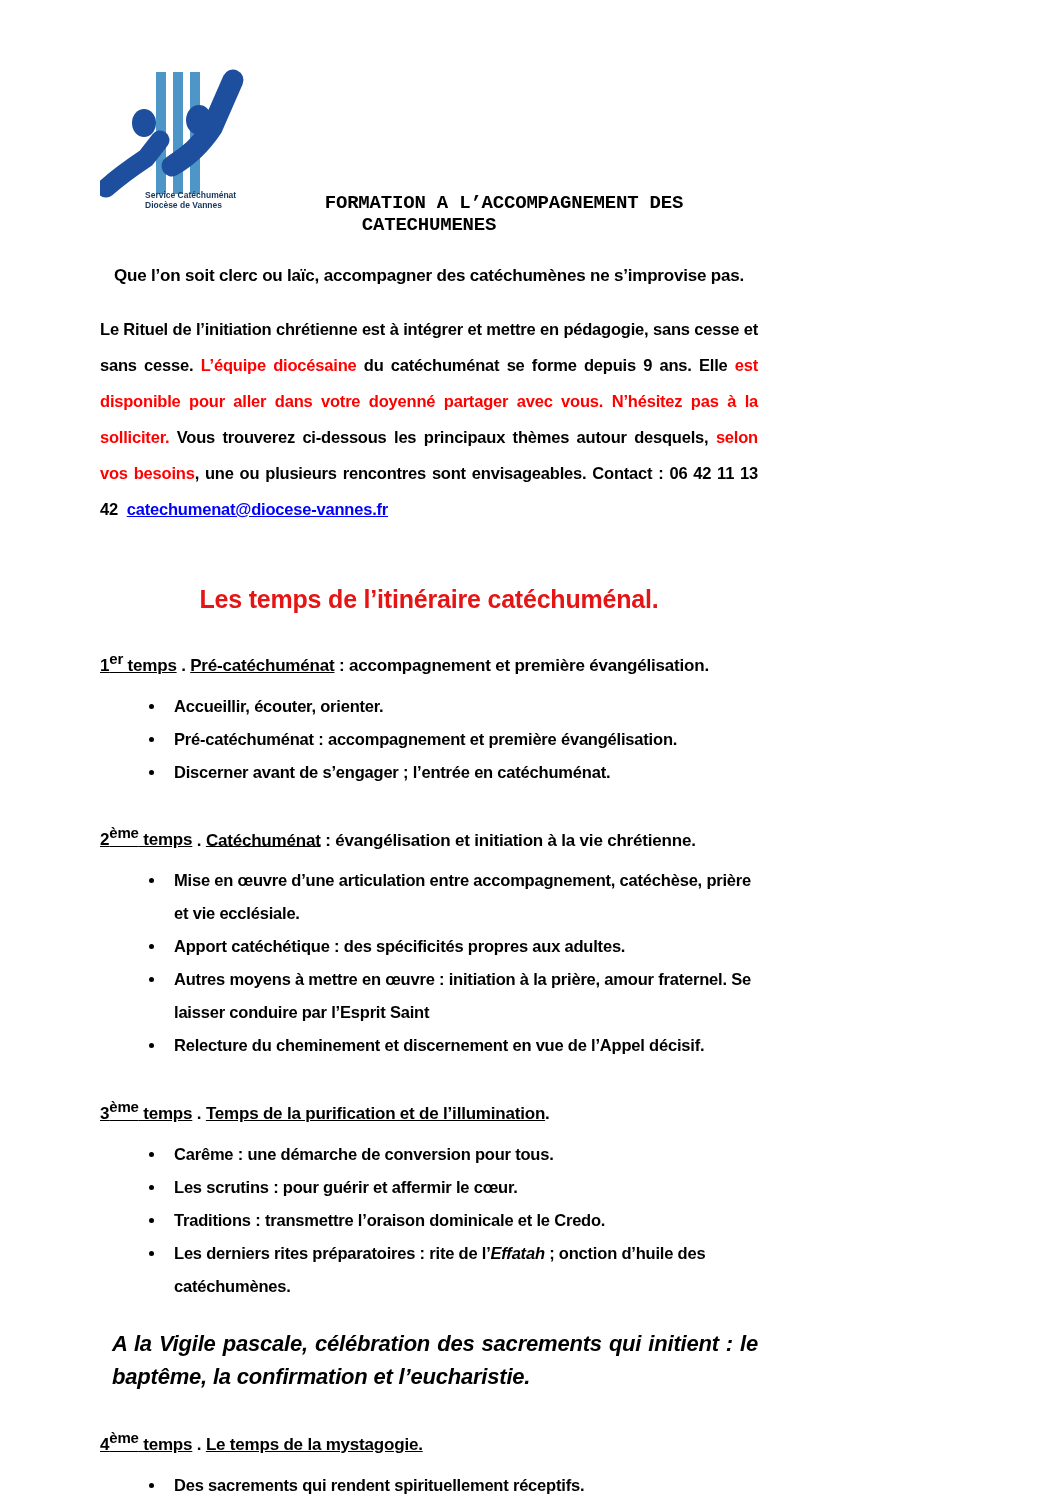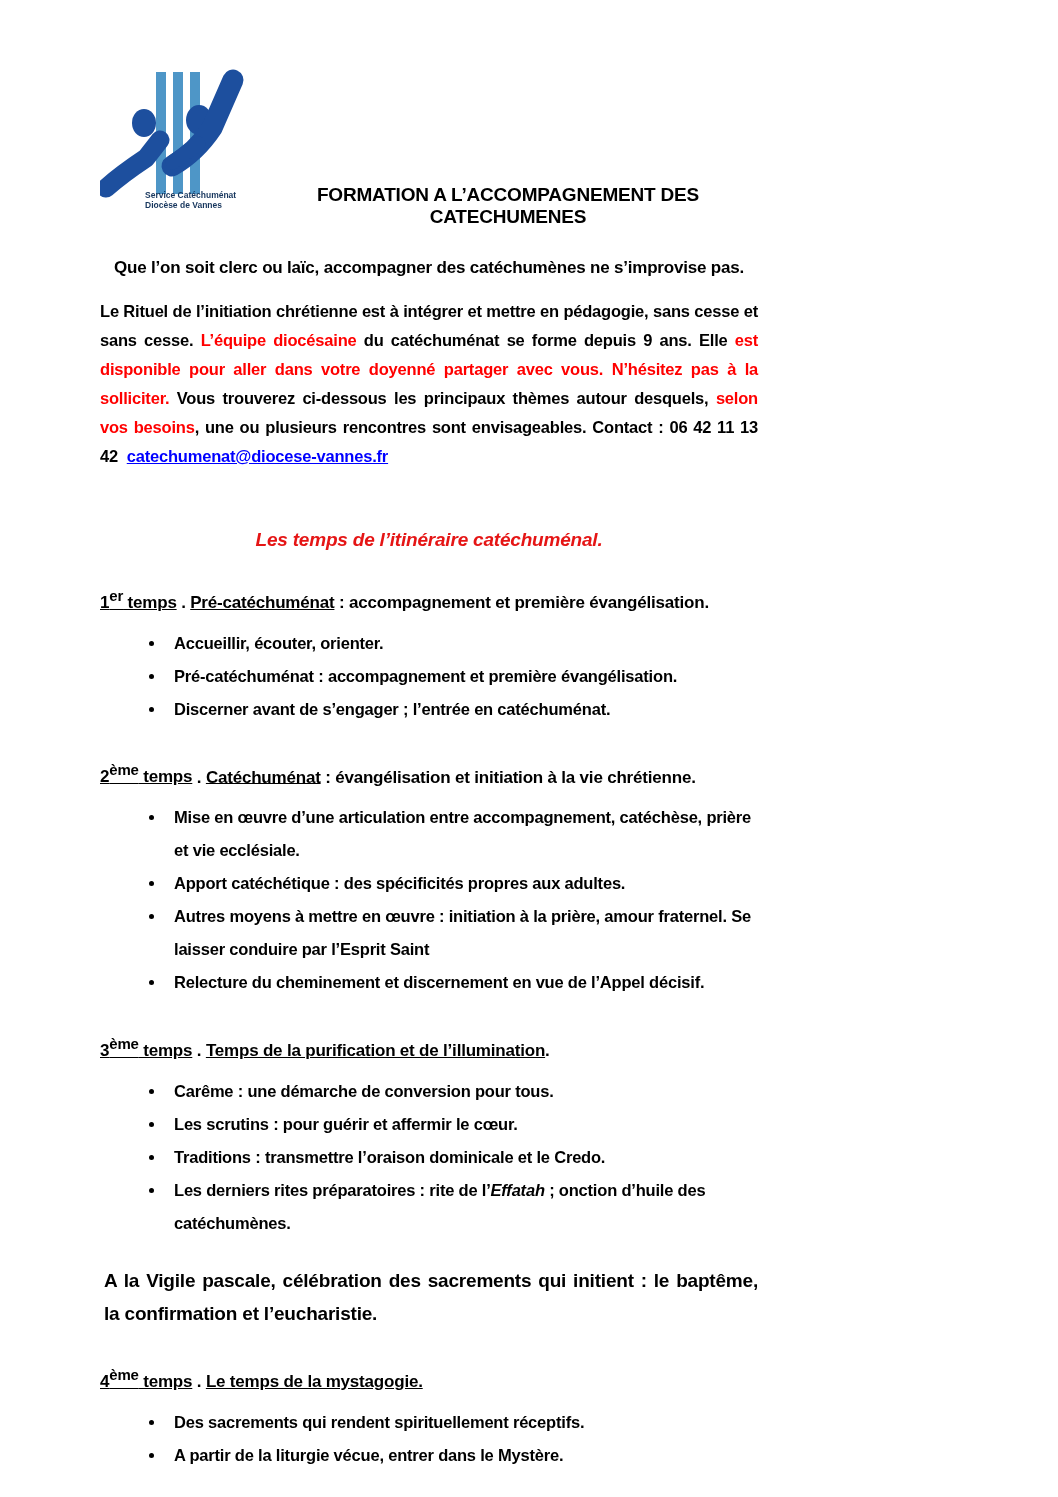--- a/index.html
+++ b/index.html
@@ -28,71 +28,72 @@
     position: absolute;
     left: 45px;
     bottom: 4px;
     font-size: 8.5px;
     line-height: 10px;
     color: #17365d;
     letter-spacing: 0;
     white-space: nowrap;
   }
   .doc-title {
-    margin: 4px;
+    margin: 12px;
     padding-top: 116px;
     text-align: center;
     font-size: 19px;
     letter-spacing: -0.2px;
+    font-family: Liberation Mono, monospace;
   }
   .subtitle {
     clear: both;
     text-align: center;
     margin: 30px 0 0 0;
     font-size: 17px;
   }
   .intro {
-    margin: 19px 0 0 0;
+    margin: 25px 0 0 0;
     text-align: justify;
-    line-height: 29px;
+    line-height: 36px;
   }
   .red { color: var(--accent-red); }
   .email-link {
     color: var(--link-blue);
     text-decoration: underline;
     font-weight: bold;
   }
   .main-heading {
     margin: 58px 0 0 0;
     text-align: center;
     color: var(--heading-red);
-    font-size: 19px;
-    font-style: italic;
+    font-size: 25px;
   }
   .section-heading {
     margin: 36px 0 0 0;
     font-size: 17px;
     font-weight: bold;
   }
   .u { text-decoration: underline; }
   .section-heading sup { font-size: 15px; }
   ul.bullets {
     margin: 14px 0 0 0;
     padding: 0 0 0 66px;
   }
   ul.bullets li {
     line-height: 33px;
     padding-left: 8px;
   }
   .it { font-style: italic; }
   .vigile-note {
-    margin: 24px 0 0 4px;
+    margin: 24px 0 0 12px;
+    font-style: italic;
     text-align: justify;
     line-height: 33px;
-    font-size: 19px;
+    font-size: 22px;
   }
 </style>
 </head>
 <body>
 
 <div class="page">
 
   <div class="logo">
     <svg viewBox="0 0 150 150" width="150" height="150" aria-hidden="true">
       <rect x="56" y="8" width="10" height="122" fill="var(--logo-light)"></rect>

